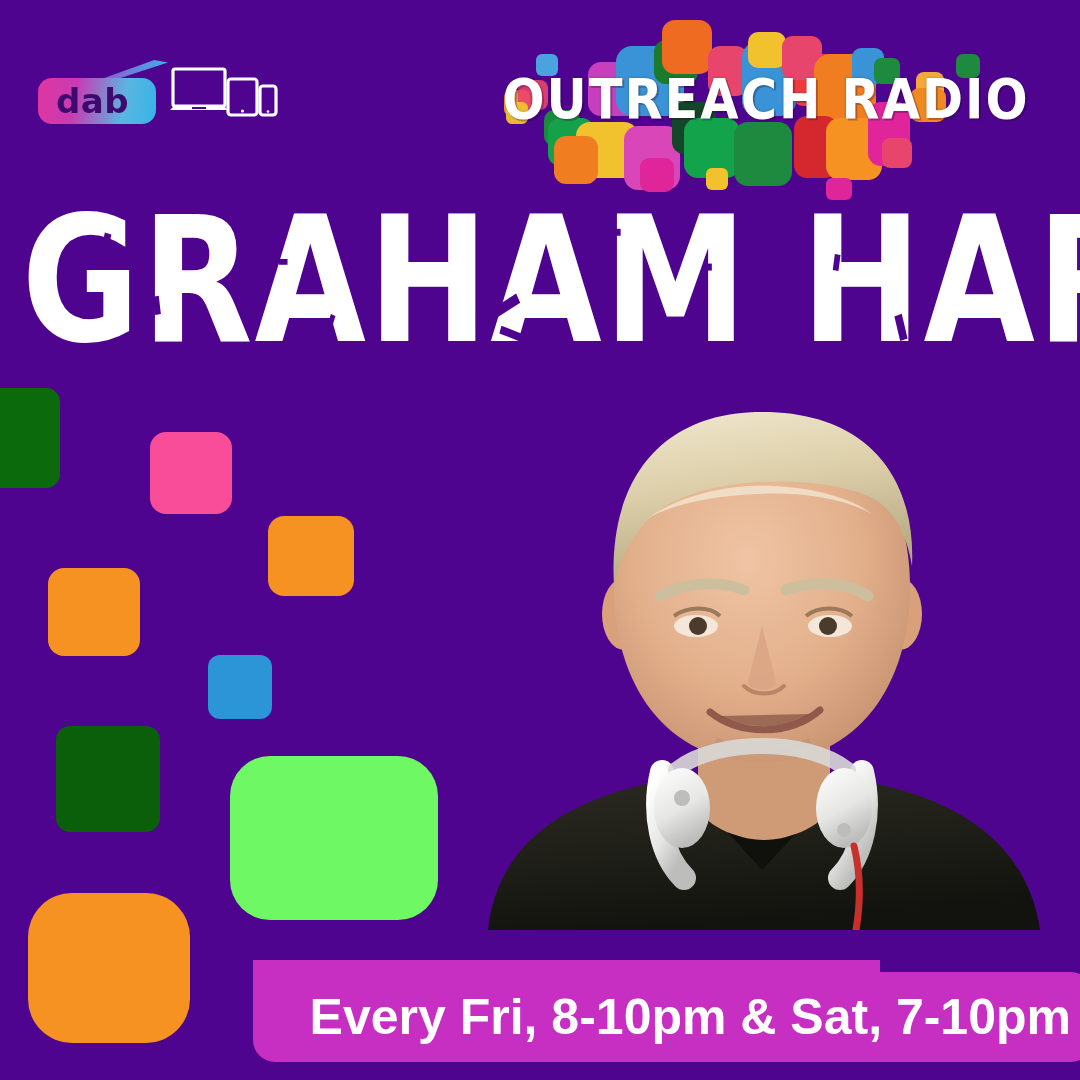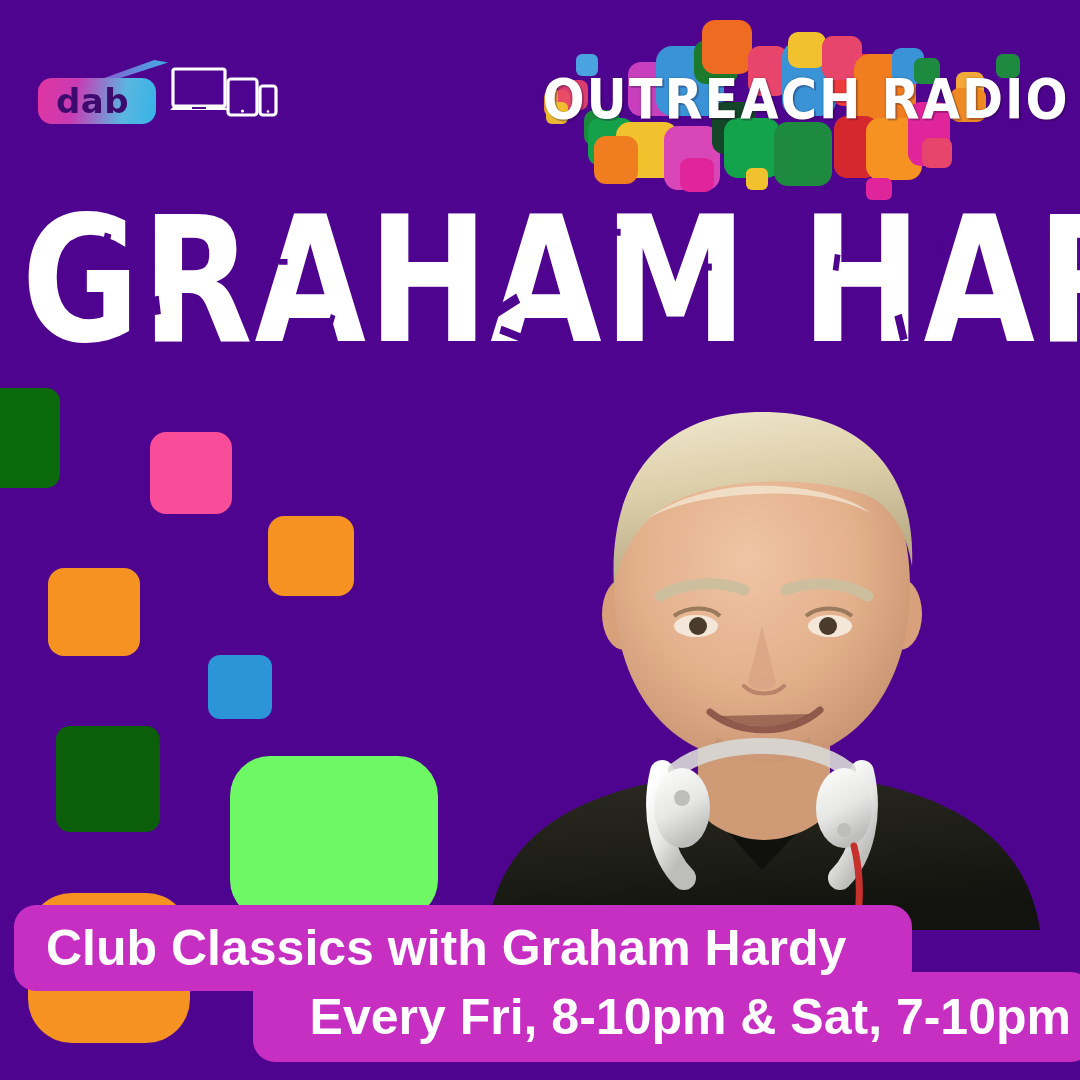--- a/index.html
+++ b/index.html
@@ -75,21 +75,21 @@
     letter-spacing: -1.2px;
     line-height: 44px;
     white-space: nowrap;
     font-family: "DejaVu Sans", sans-serif;
   }
   #rp-devices { display: block; }
 
   
   #outreach-logo {
     position: absolute;
-    left: 536px;
+    left: 496px;
     top: 18px;
     width: 540px;
     height: 176px;
   }
   #outreach-mosaic {
     position: absolute;
     inset: 0;
   }
   #outreach-mosaic .tile {
     position: absolute;
@@ -353,21 +353,18 @@
         <circle cx="234" cy="398" r="8" fill="#bdbdbb"></circle>
         <circle cx="396" cy="430" r="7" fill="#bdbdbb"></circle>
       </g>
 
       <path d="M406 446 C414 478 412 506 408 530" stroke="#c8302c" stroke-width="7" fill="none" stroke-linecap="round"></path>
     </svg>
   </div>
 
   <div id="banner-joint"></div>
 
-  <div class="banner" id="banner-title">
-    <span>Club Classics with Graham Hardy</span>
-  </div>
 
   <div class="banner" id="banner-schedule">
     <span>Every Fri, 8-10pm &amp; Sat, 7-10pm</span>
   </div>
 
 </div>
 
 </body></html>

